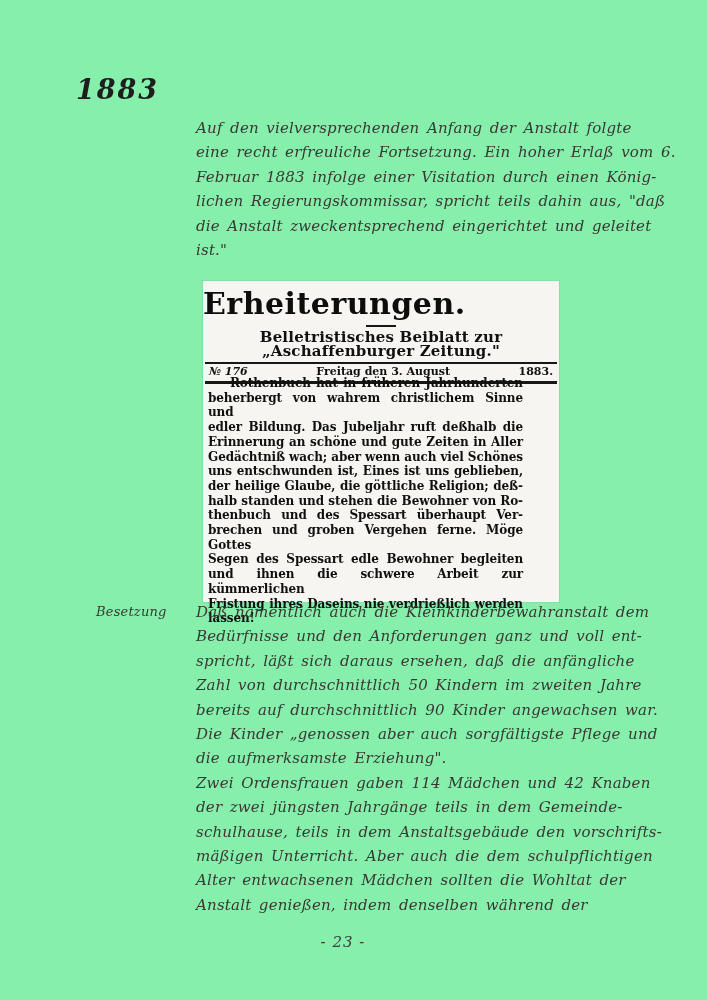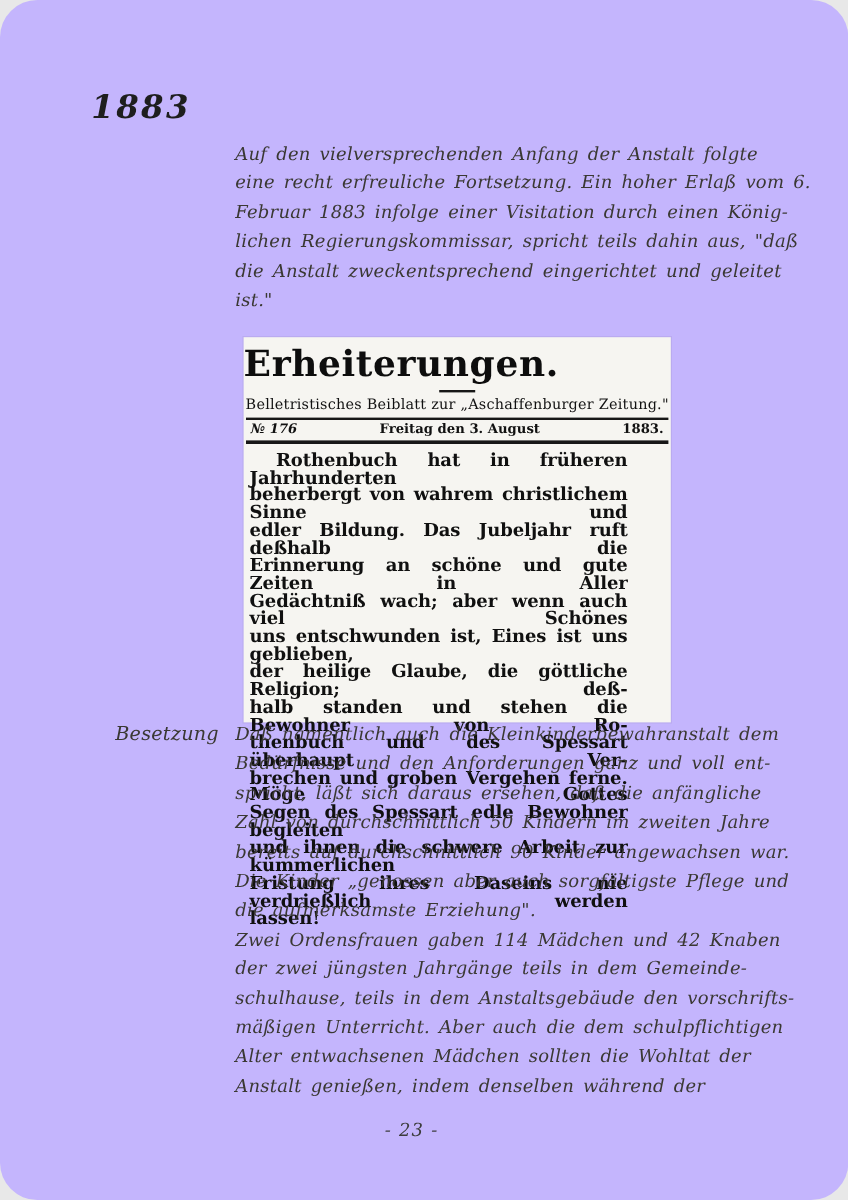--- a/index.html
+++ b/index.html
@@ -1,25 +1,24 @@
 <!DOCTYPE html>
 <html><head>
 <meta charset="utf-8">
 <style>
   html, body { margin: 0; padding: 0; background: #e8e8e8; }
   .page {
     position: relative;
     width: 707px;
     height: 1000px;
     margin: 0 auto;
-    background: #c4b5fd;
+    background: #86efac;
     font-family: "DejaVu Serif", serif;
     color: #2a2a28;
     overflow: hidden;
-    border-radius: 31px;
   }
 
   
   .year-heading {
     position: absolute;
     left: 76px;
     top: 74px;
     font-size: 27px;
     font-style: italic;
     font-weight: 600;
@@ -42,21 +41,21 @@
     white-space: nowrap;
   }
   .intro { left: 196px; top: 116px; width: 432px; }
   .besetzung { left: 196px; top: 600px; width: 440px; }
 
   .margin-label {
     position: absolute;
     left: 96px;
     top: 600px;
     font-style: italic;
-    font-size: 16px;
+    font-size: 13px;
     line-height: 24.4px;
     color: #3a3833;
     letter-spacing: 0.2px;
   }
 
   
   .clipping {
     position: absolute;
     left: 203px;
     top: 281px;
@@ -76,22 +75,22 @@
     color: #0d0d0d;
   }
   .np-title-rule {
     width: 30px;
     height: 2px;
     background: #171717;
     margin: 3px auto 3px auto;
   }
   .np-subtitle {
     text-align: center;
-    font-size: 12px;
-    font-weight: normal;
+    font-size: 15px;
+    font-weight: bold;
     letter-spacing: 0.2px;
     line-height: 14px;
     color: #111;
   }
   .np-rule { margin: 0 2px; background: #171717; }
   .np-rule.thin  { height: 2px; margin-top: 4px; }
   .np-rule.thick { height: 3px; }
   .np-dateline {
     display: flex;
     align-items: flex-start;
@@ -102,21 +101,21 @@
     font-weight: bold;
     color: #111;
   }
   .np-issue { font-style: italic; }
   .np-date { flex: 1; text-align: center; }
   .np-body {
     position: absolute;
     left: 5px;
     top: 95px;
     width: 315px;
-    font-size: 15px;
+    font-size: 12px;
     font-weight: bold;
     line-height: 14.7px;
     letter-spacing: -0.1px;
     color: #101010;
   }
   .np-body > div { text-align: justify; text-align-last: justify; }
   .np-body > div:first-child { text-indent: 22px; }
   .np-body > div:last-child  { text-align-last: left; }
 
   

